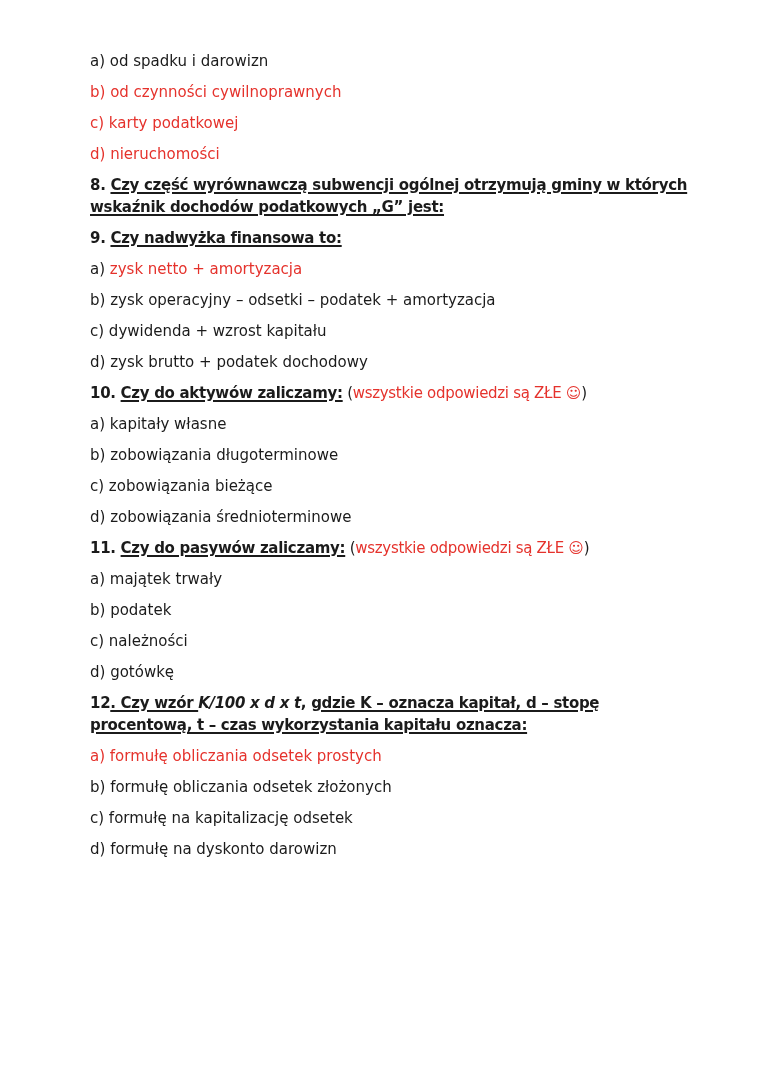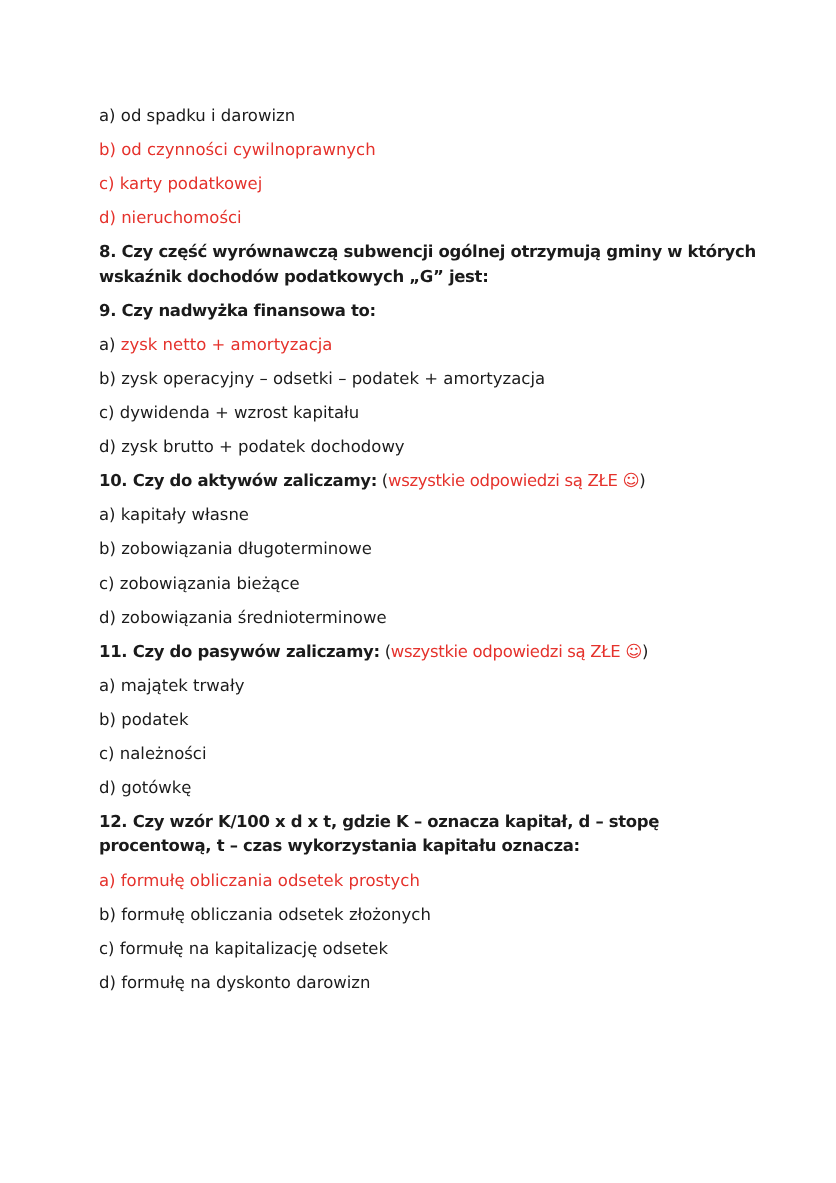--- a/index.html
+++ b/index.html
@@ -12,32 +12,33 @@
     width:760px;
     height:1075px;
     background:var(--paper);
     font-family:"DejaVu Sans","Liberation Sans",sans-serif;
     font-size:15px;
     line-height:22px;
     color:var(--ink);
     overflow:hidden;
   }
   main.doc{
-    padding:94px 88px 0 90px;
+    padding:50px 88px 0 90px;
     box-sizing:border-box;
     width:684px;
   }
   p.block{
     margin:0 0 9px 0;
     white-space:nowrap;
   }
   p.question{letter-spacing:-0.3px;}
   .b{font-weight:bold;}
-  .i{}
+  .i{font-style:italic;}
   .u{
+    text-decoration:underline;
     text-decoration-thickness:2px;
     text-underline-offset:2px;
   }
   .r{color:var(--red);}
 </style>
 </head>
 <body>
 
 <main class="doc" id="doc">
     <p class="block answer"><span>a) od spadku i darowizn</span></p>

